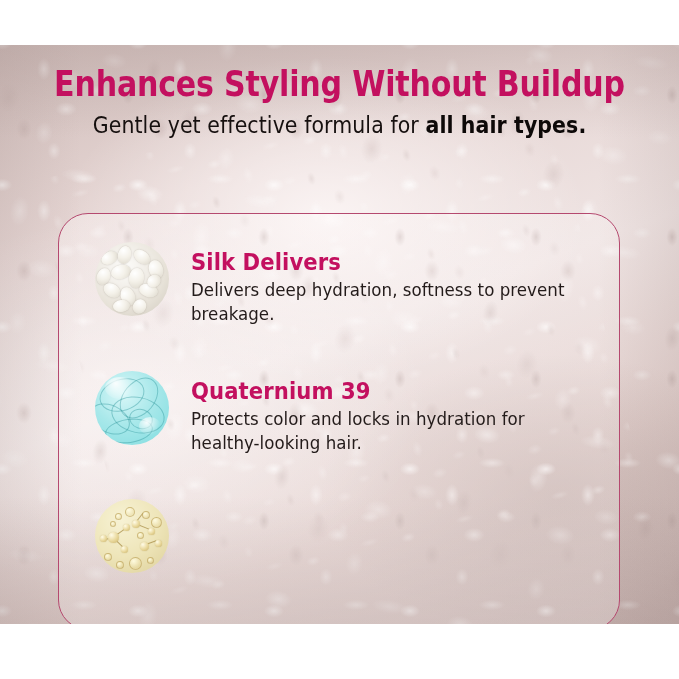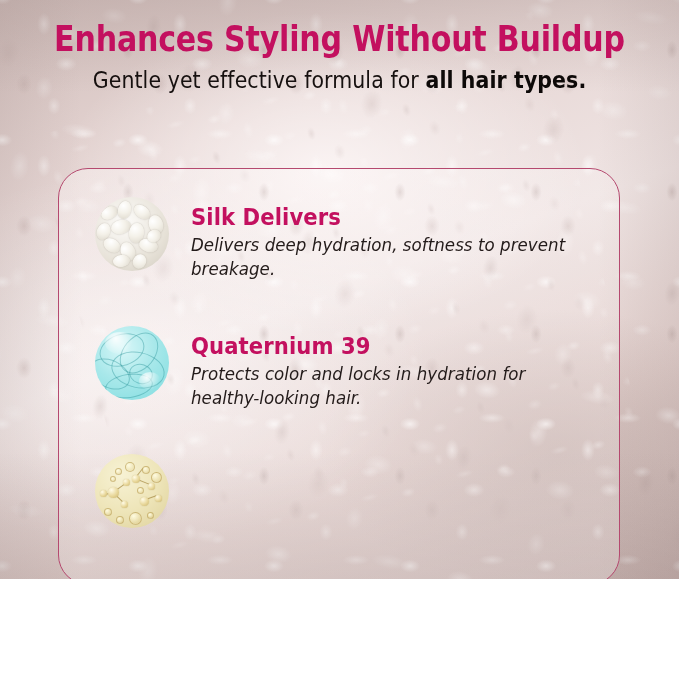--- a/index.html
+++ b/index.html
@@ -12,20 +12,21 @@
     overflow: hidden;
     font-family: "Liberation Sans", sans-serif;
   }
 
   #poster {
     position: relative;
     width: 679px;
     height: 579px;
     overflow: hidden;
     background: #cbb6b3;
+    margin-top: 45px;
   }
 
   
   .bg-base {
     position: absolute;
     inset: 0;
     background:
       radial-gradient(ellipse 55% 40% at 48% 30%, rgba(255,250,250,0.80) 0%, rgba(255,250,250,0) 70%),
       radial-gradient(ellipse 60% 45% at 20% 62%, rgba(255,252,252,0.55) 0%, rgba(255,252,252,0) 72%),
       radial-gradient(ellipse 50% 35% at 82% 78%, rgba(188,168,164,0.55) 0%, rgba(188,168,164,0) 70%),
@@ -207,21 +208,20 @@
   }
   .ingr-desc {
     font-family: "Liberation Sans Narrow", "DejaVu Sans Condensed", "Liberation Sans", sans-serif;
     font-size: 18.5px;
     line-height: 24px;
     color: #231b1a;
     letter-spacing: 0.05px;
     margin: 0;
     max-width: 400px;
     white-space: pre-line;
-    font-style: italic;
   }
 </style>
 </head>
 <body>
 
 <div id="poster">
 
   <div class="bg-base"></div>
   <div class="bg-crystals"></div>
   <div class="bg-crystals two"></div>

